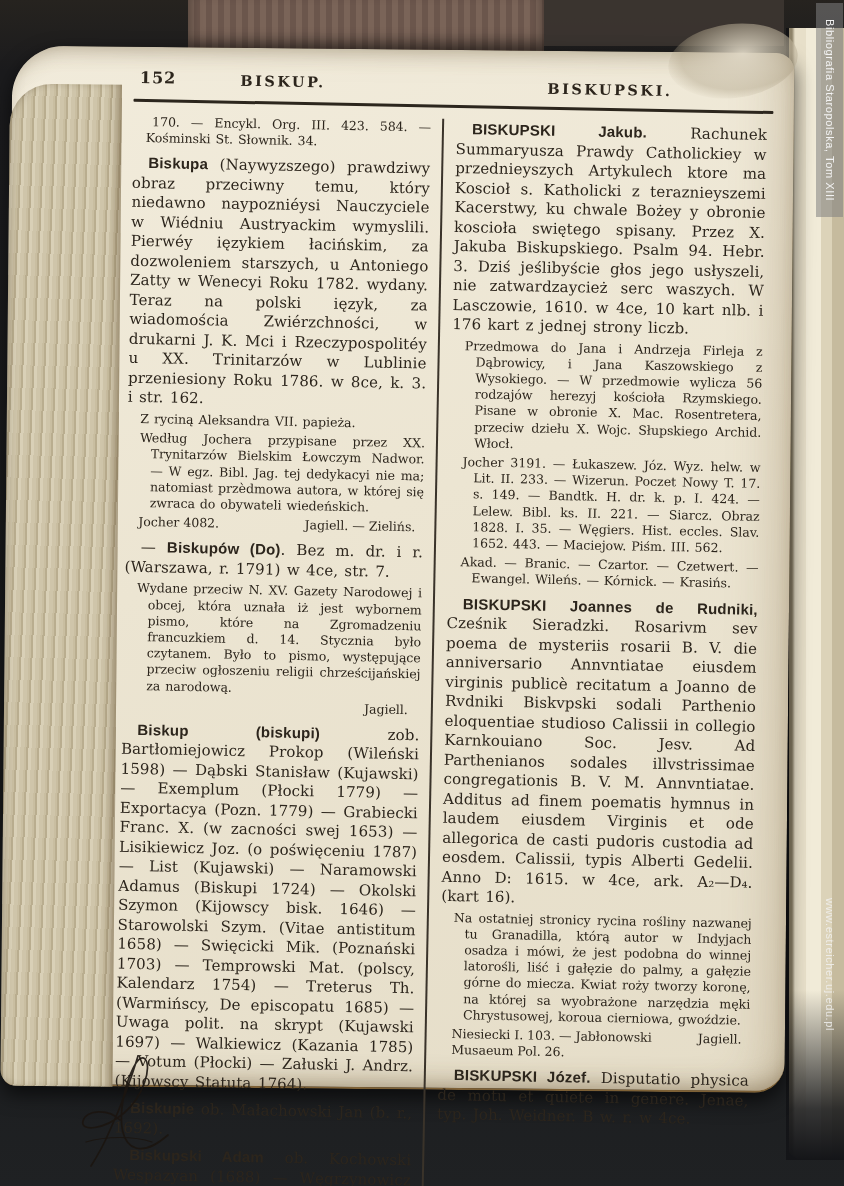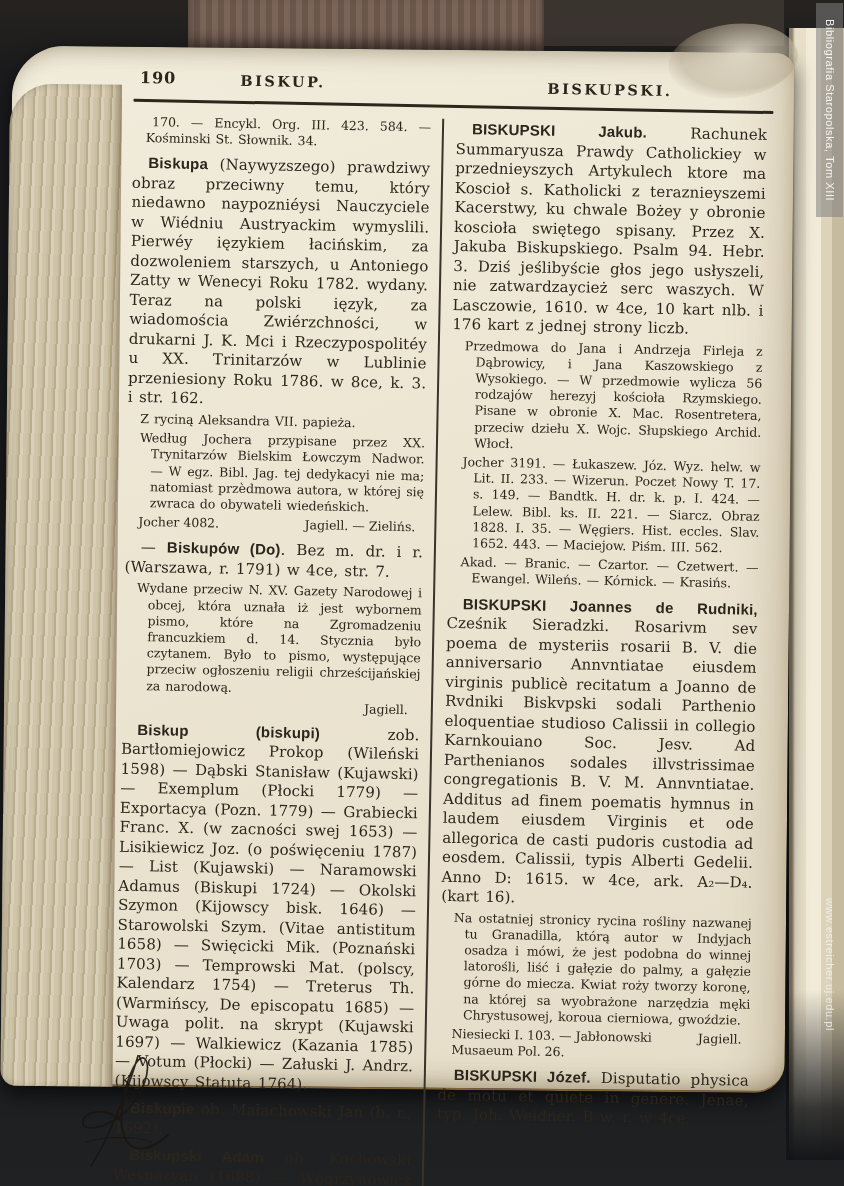--- a/index.html
+++ b/index.html
@@ -82,21 +82,21 @@
   <div class="tape1"></div>
   <div class="tape2"></div>
   <div class="right-edge"></div>
   <div class="curl"></div>
 
   <div class="page">
     <div class="fore-edge"></div>
 
     <div class="content">
       <div class="hdr">
-        <span class="pageno">190</span>
+        <span class="pageno">152</span>
         <span class="rh-left">BISKUP.</span>
         <span class="rh-right">BISKUPSKI.</span>
       </div>
       <div class="hrule"></div>
 
       <div class="cols">
 
         <div class="col-left">
           <div class="note note-cont">170. — Encykl. Org. III. 423. 584. — Kośminski St. Słownik. 34.</div>
 

